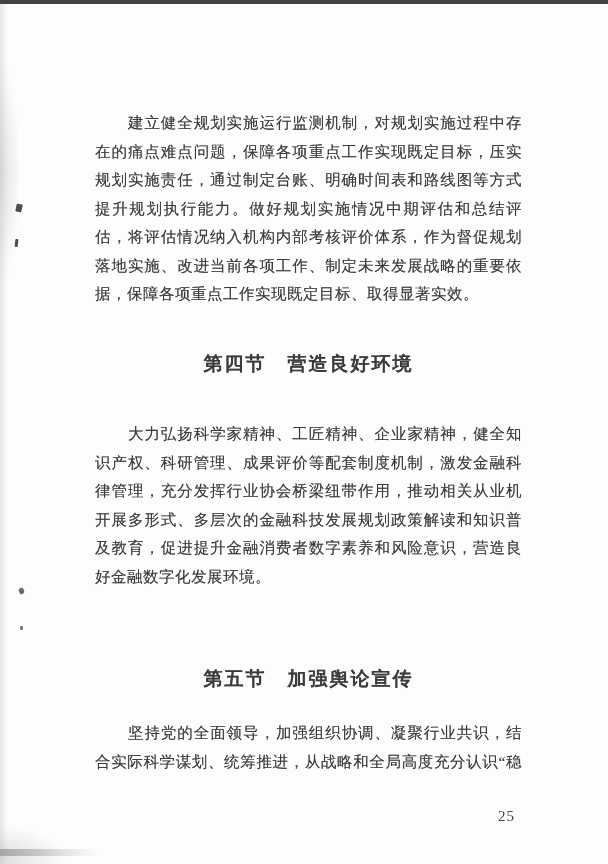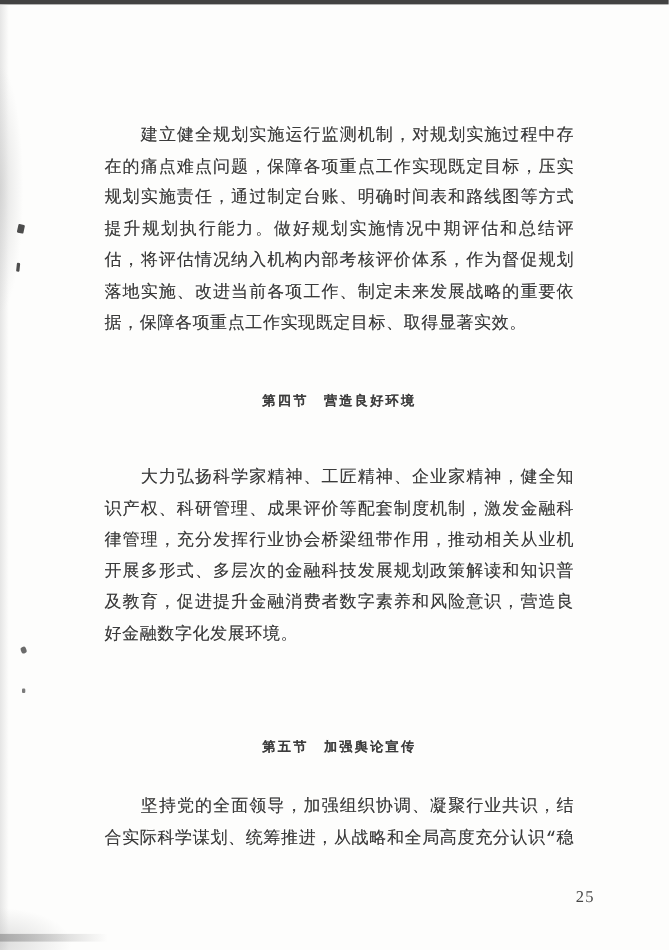--- a/index.html
+++ b/index.html
@@ -42,51 +42,51 @@
   .scan-mark.m4 { left: 20px; top: 626px; width: 3px; height: 4px; background: #7a7a7a; border-radius: 1px; }
 
   
   .text-col {
     position: absolute; left: 95px; width: 427px;
     color: #3b3b3b;
     font-size: 15.5px;
     line-height: 28.5px;
     text-shadow: 0 0 0.6px rgba(70,70,70,0.55);
   }
-  .para { position: absolute; left: 0; width: 427px; font-family: Liberation Mono, monospace; }
+  .para { position: absolute; left: 0; width: 427px; }
   .para .line {
     display: block;
     text-align: justify;
     text-align-last: justify;
     letter-spacing: 0.5px;
   }
   .para .line.first { text-indent: 33px; }
   .para .line.last  { text-align-last: left; }
 
   .para-monitoring  { top: 109px; }
   .para-environment { top: 420px; }
   .para-leadership  { top: 719px; }
 
   .section-heading {
     position: absolute; left: 0; width: 427px;
     text-align: center;
-    font-size: 12px;
+    font-size: 19px;
     font-weight: 600;
     letter-spacing: 2px;
     line-height: 28.5px;
   }
   .heading-4 { top: 350px; }
   .heading-5 { top: 665px; }
 
   .page-number {
-    position: absolute; left: 512px; top: 806px; width: 40px;
+    position: absolute; left: 475px; top: 806px; width: 40px;
     color: #454545;
     font-size: 15px;
     letter-spacing: 1px;
-    text-align: center;
+    text-align: right;
     line-height: 20px;
   }
 </style>
 </head>
 <body>
 
 <div class="scan-page">
 
   <div class="top-edge-band"></div>
   <div class="left-edge-strip"></div>

